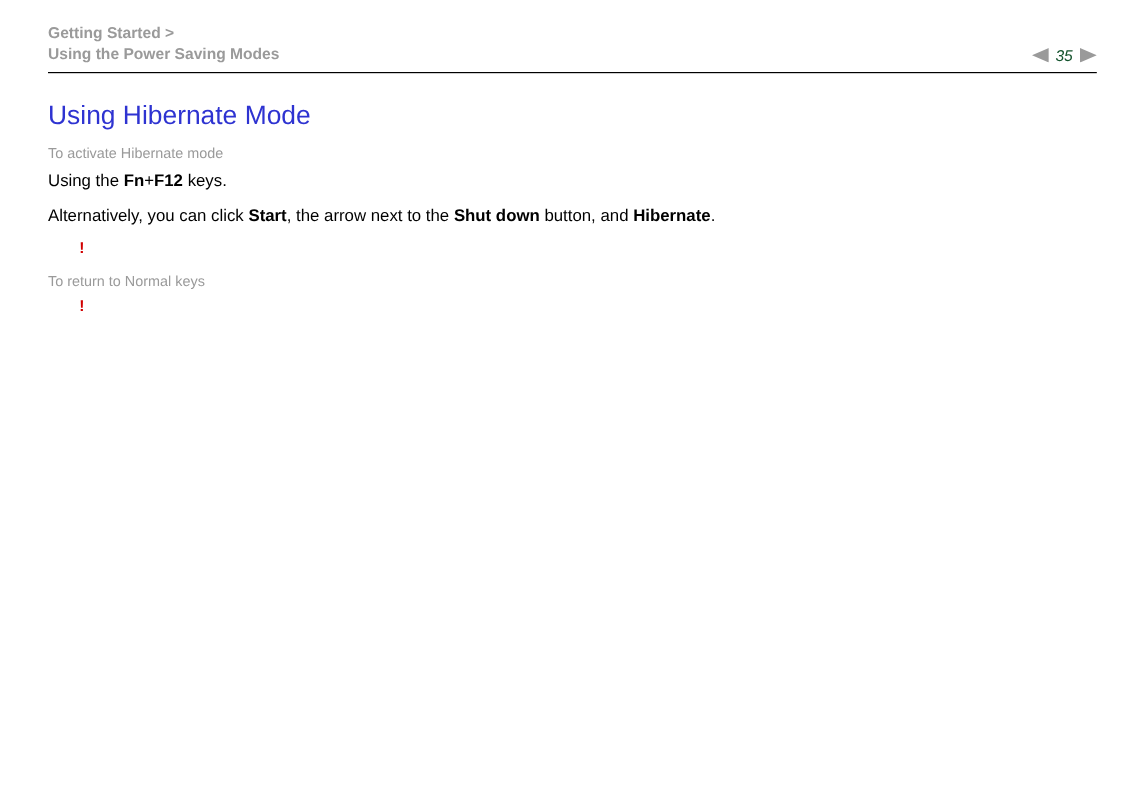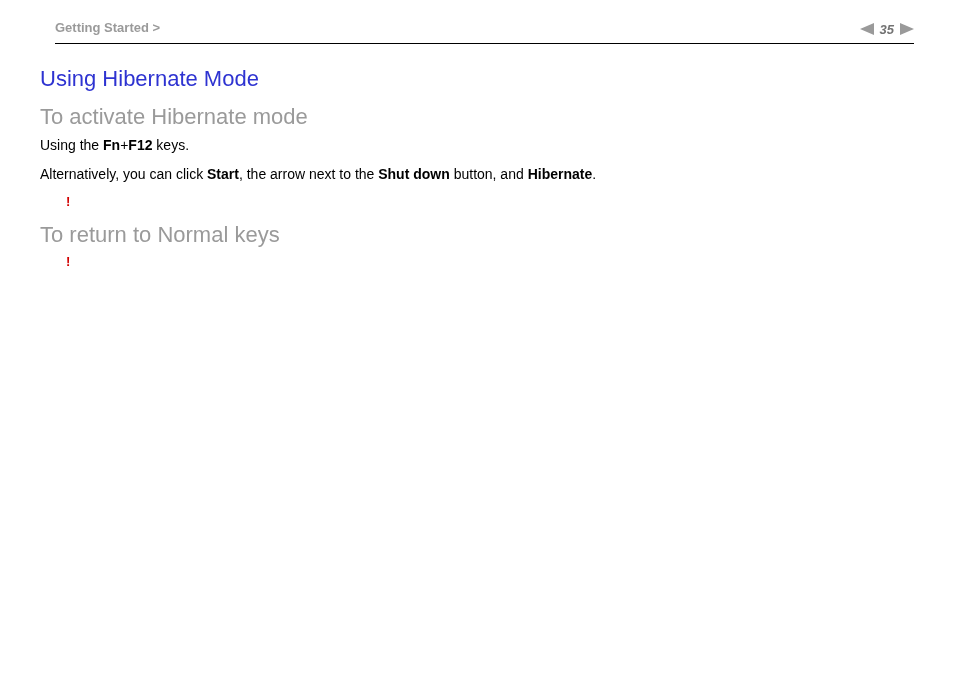--- a/index.html
+++ b/index.html
@@ -16,49 +16,48 @@
   .page {
     padding: 20px 40px 0 40px;
   }
   .header {
     display: flex;
     justify-content: space-between;
     align-items: flex-end;
     padding-bottom: 6px;
     border-bottom: 1px solid #000;
     margin-bottom: 22px;
-    margin-left: 15px;
   }
   .breadcrumb {
     color: #9a9a9a;
     font-size: 13px;
     font-weight: bold;
     line-height: 1.3;
   }
   .pagenav {
     display: flex;
     align-items: center;
     gap: 6px;
   }
   .pagenav .num {
-    color: #737373;
+    color: #14532d;
     font-style: italic;
-    font-weight: bold;
+    font-weight: normal;
     font-size: 13px;
   }
   .pagenav svg { display:block; }
   .heading {
     color: #2e33d1;
     font-size: 22px;
     font-weight: normal;
     margin: 5px 0 8px 0;
   }
   .subheading {
     color: #9a9a9a;
-    font-size: 22px;
+    font-size: 12px;
     font-weight: normal;
     margin: 12px 0 6px 0;
   }
   .para {
     margin: 4px 0 10px 0;
     line-height: 1.35;
   }
   .note {
     margin: 6px 0 14px 26px;
     font-size: 13px;
@@ -72,20 +71,21 @@
   }
 </style>
 </head>
 <body>
 
 <div class="page">
 
   <div class="header">
     <div class="breadcrumb">
       <div>Getting Started &gt;</div>
+      <div>Using the Power Saving Modes</div>
     </div>
     <div class="pagenav">
       <span>
         <svg width="14" height="12" viewBox="0 0 14 12">
             <polygon points="14,0 14,12 0,6" fill="#9a9a9a"></polygon>
           </svg>
       </span>
       <span class="num">35</span>
       <span>
         <svg width="14" height="12" viewBox="0 0 14 12">

